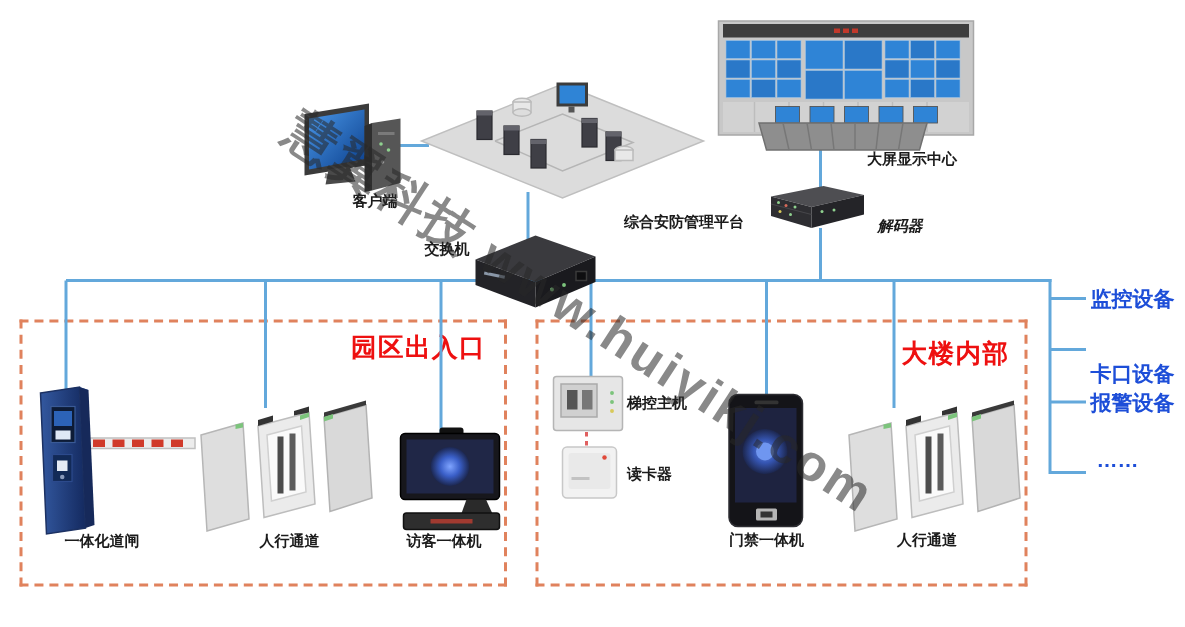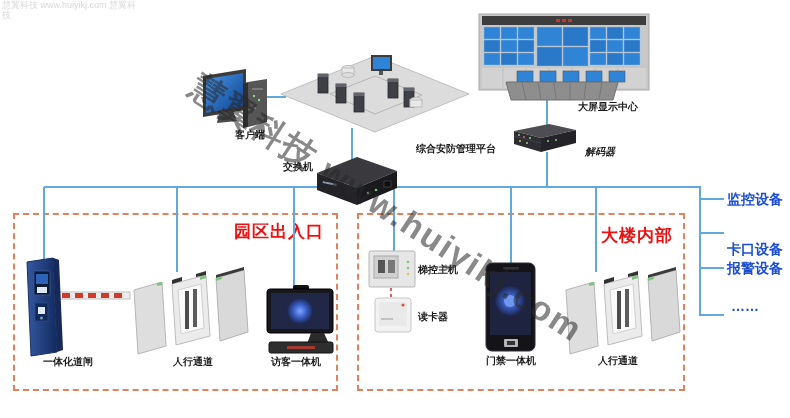--- a/index.html
+++ b/index.html
@@ -275,15 +275,14 @@
   <div class="lbl lbl-left" style="left:418px;top:311px;width:48px;">读卡器</div>
   <div class="lbl" style="left:471px;top:355px;width:80px;">门禁一体机</div>
   <div class="lbl" style="left:585px;top:355px;width:66px;">人行通道</div>
 
   <div class="branch-lbl" style="left:727px;top:191px;">监控设备</div>
   <div class="branch-lbl" style="left:727px;top:225px;margin-top:16px;">卡口设备</div>
   <div class="branch-lbl" style="left:727px;top:260px;">报警设备</div>
   <div class="branch-lbl" style="left:731px;top:298px;">……</div>
 
   <div id="watermark">慧翼科技 www.huiyikj.com</div>
-  <div id="watermark-corner">慧翼科技 www.huiyikj.com 慧翼科技</div>
 
 </div>
 
 </body></html>

